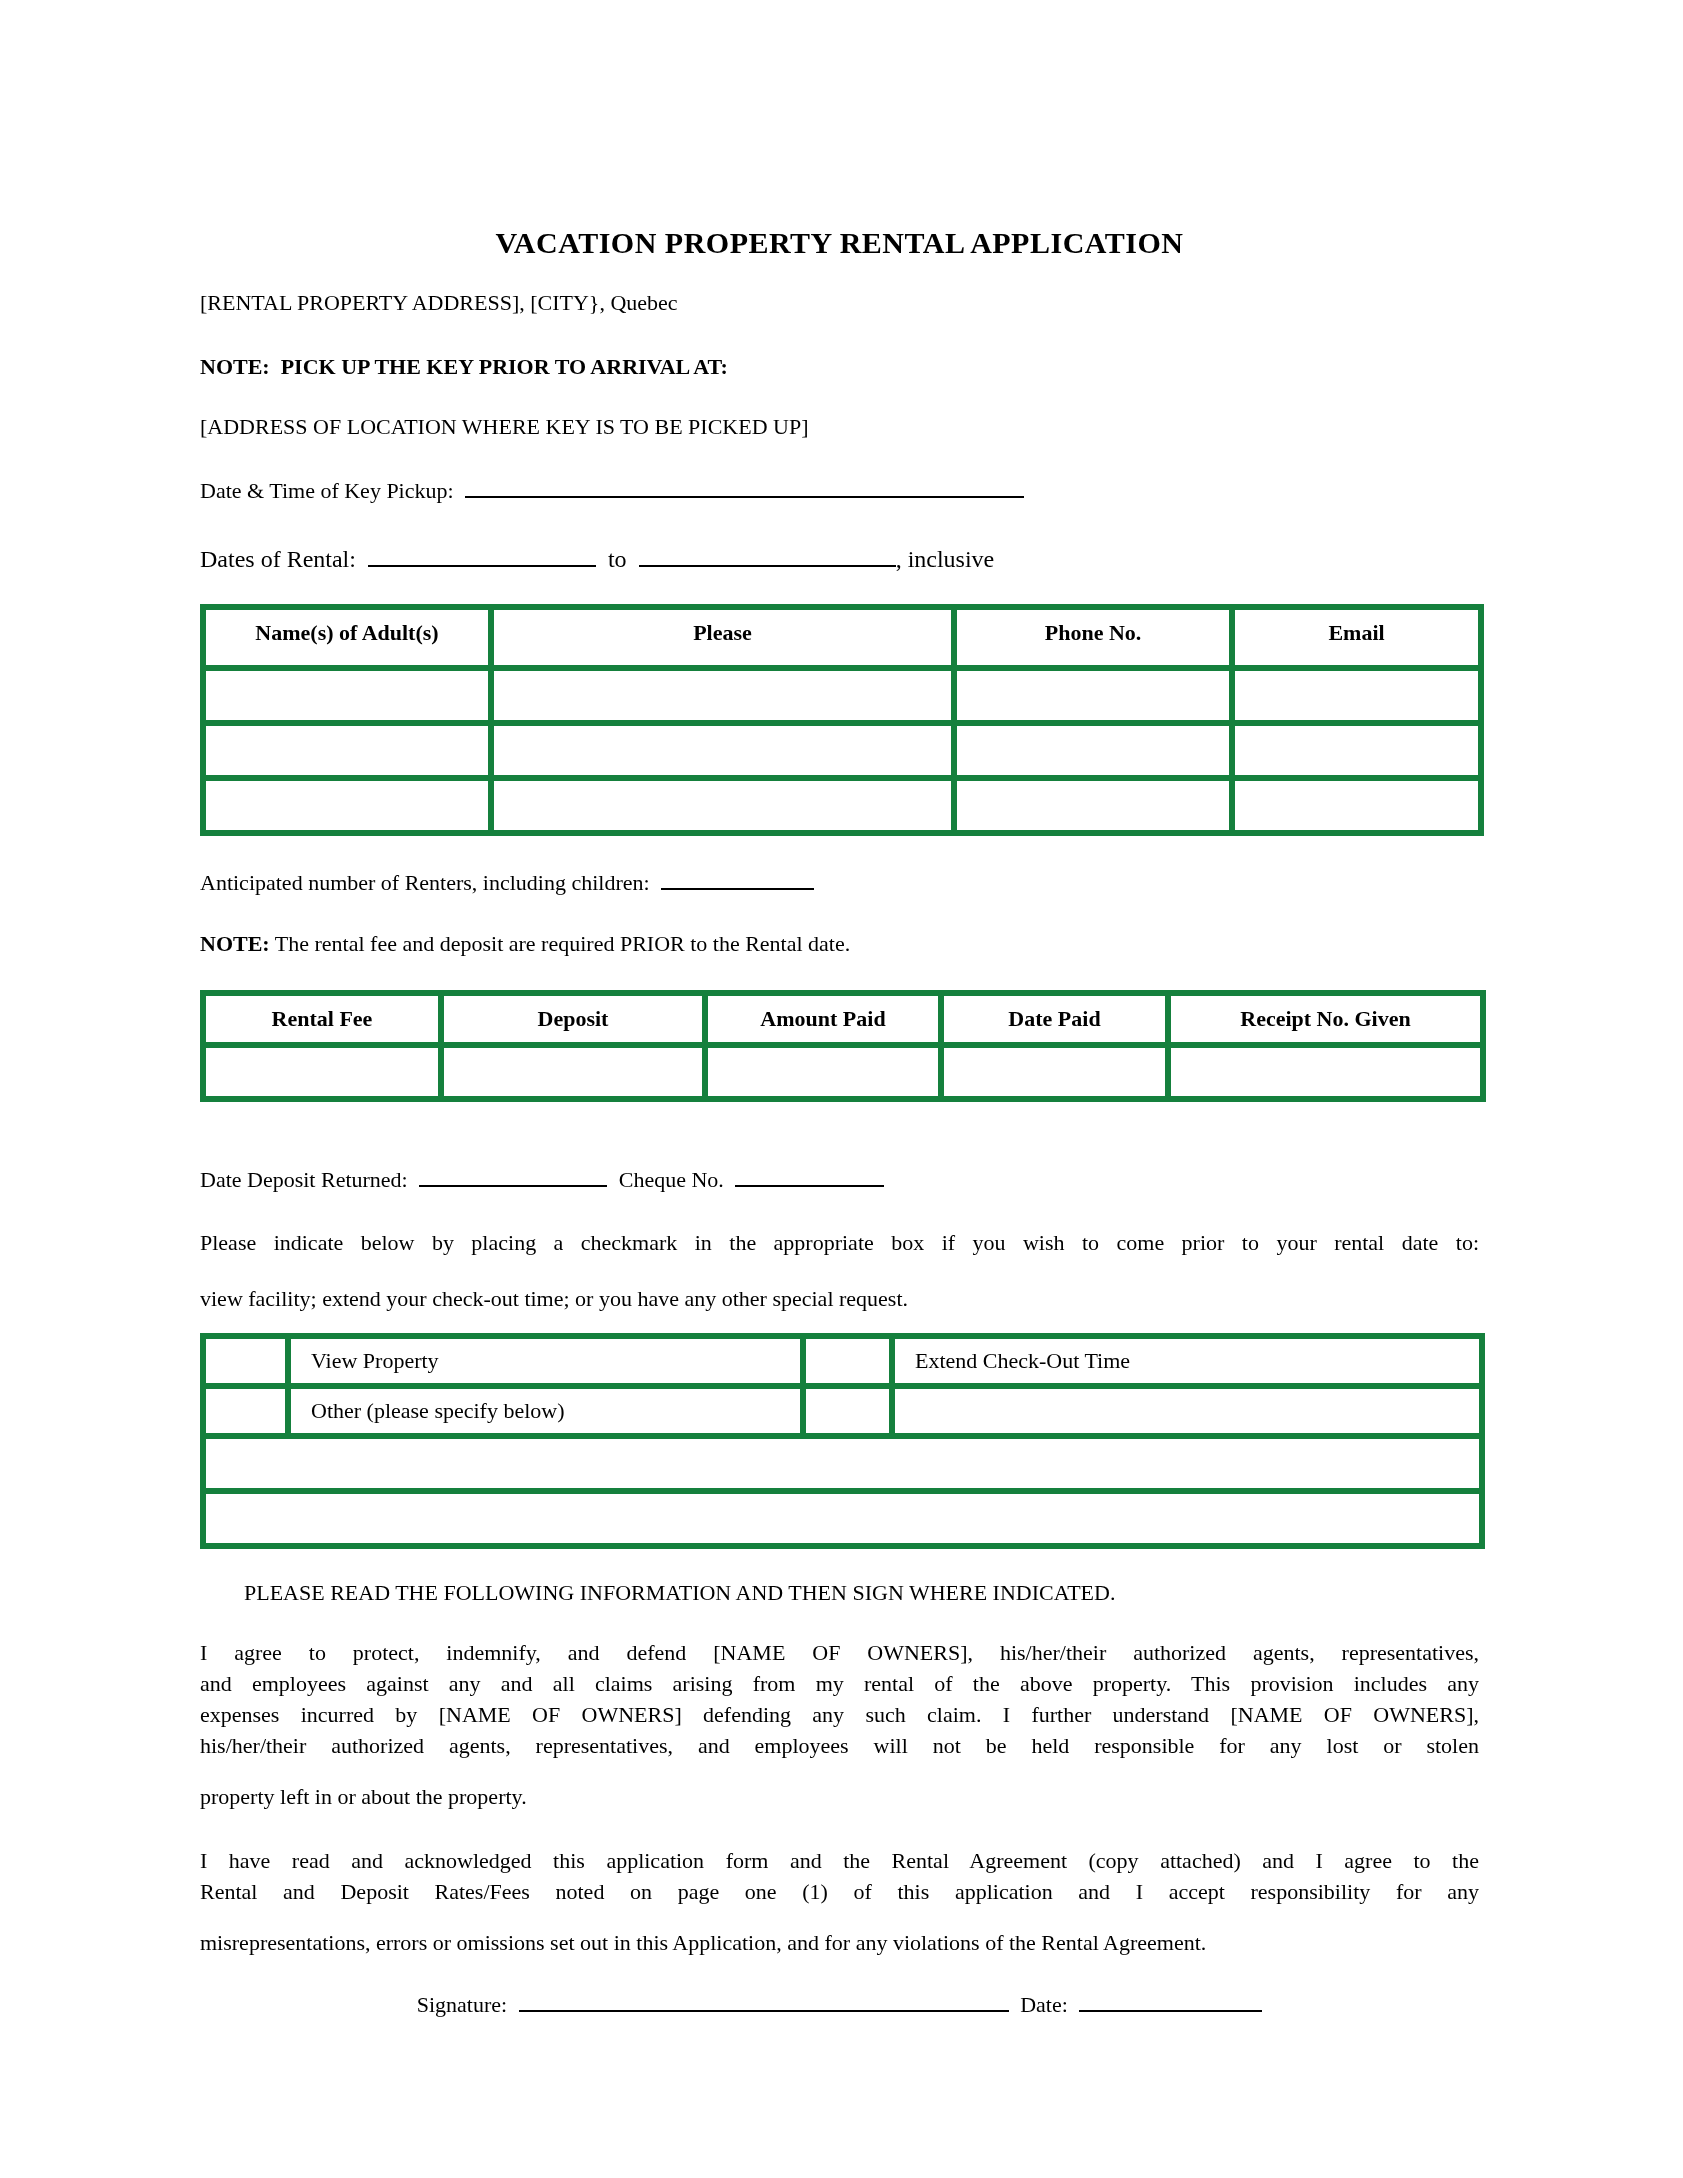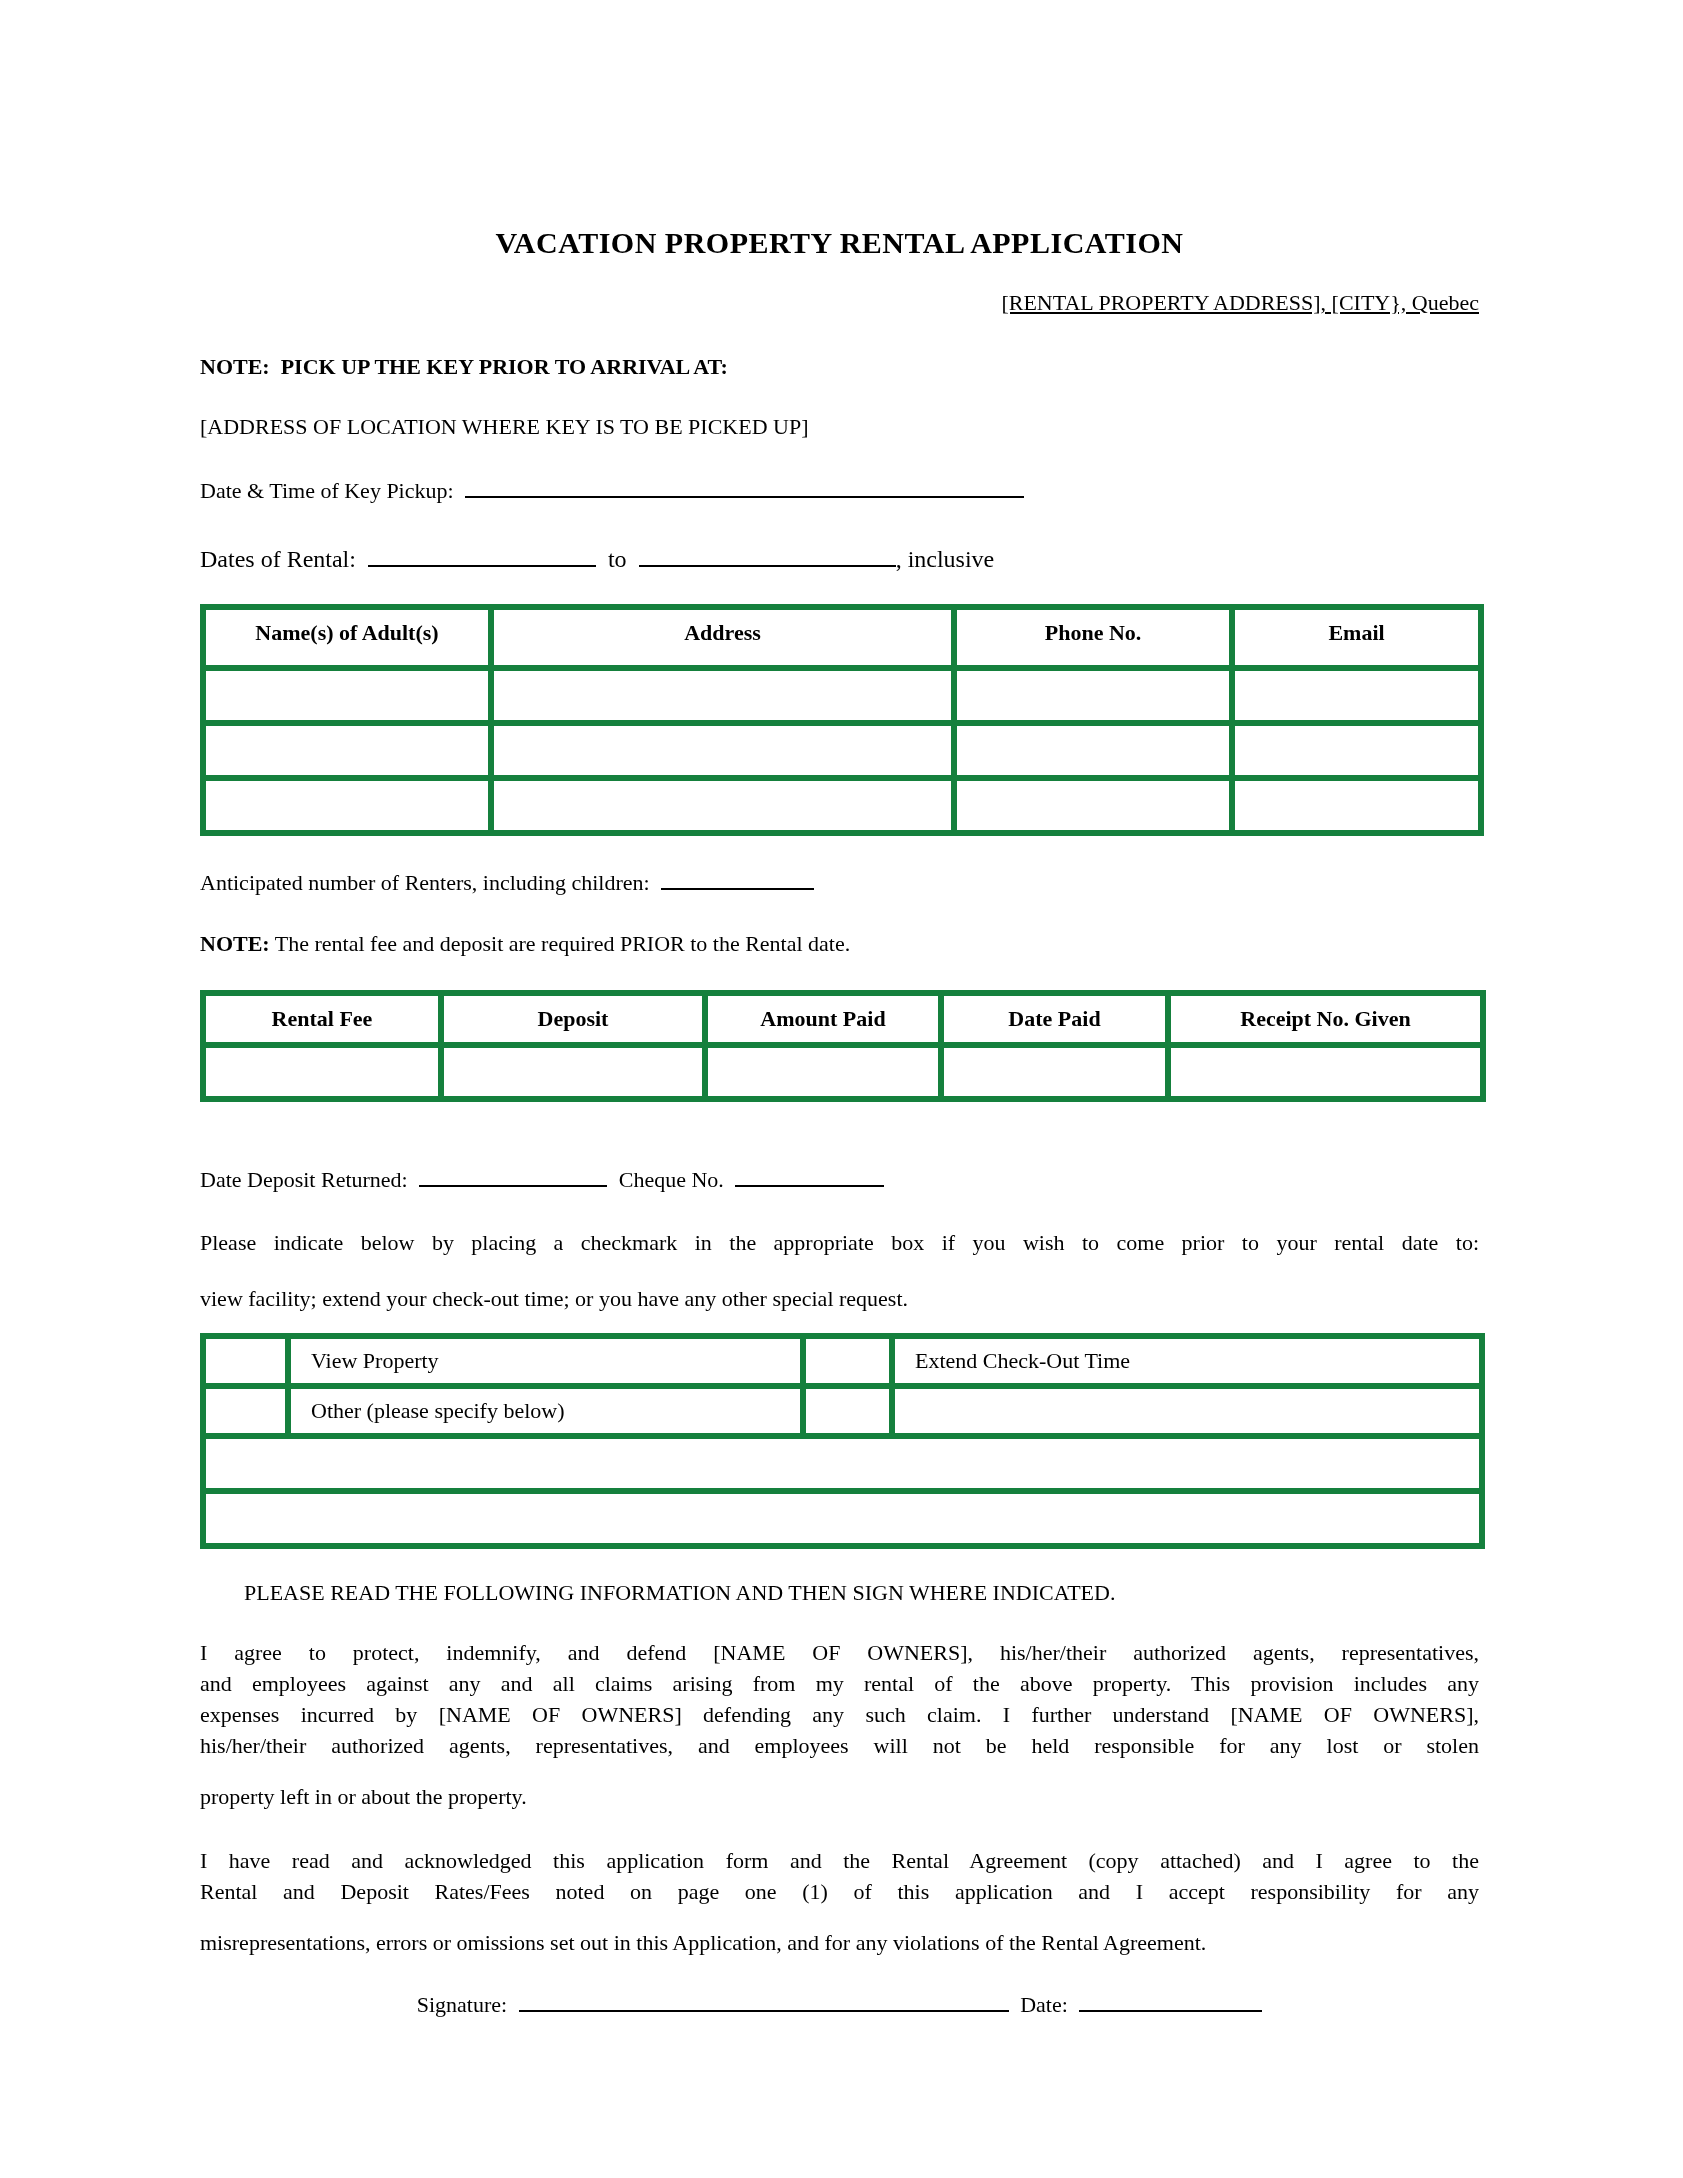--- a/index.html
+++ b/index.html
@@ -25,24 +25,23 @@
   .title {
     font-size: 30px;
     font-weight: bold;
     text-align: center;
     line-height: 34px;
     letter-spacing: 0.5px;
     margin-bottom: 30px;
   }
   .subtitle {
     font-size: 22px;
-    text-align: right;
+    text-align: left;
     line-height: 26px;
     margin-bottom: 37px;
-    text-decoration: underline;
   }
   .note-bold {
     font-weight: bold;
     line-height: 28px;
     margin-bottom: 32px;
     white-space: pre-wrap;
   }
   .plainline { line-height: 28px; margin-bottom: 35px; }
   .fieldline { line-height: 30px; margin-bottom: 37px; }
   .dates-line { font-size: 24px; line-height: 30px; margin-bottom: 30px; }
@@ -132,21 +131,21 @@
     <table class="adults-table">
       <colgroup>
         <col style="width:288px">
           <col style="width:463px">
           <col style="width:278px">
           <col style="width:249px">
       </colgroup>
       <tbody>
           <tr>
         <th>Name(s) of Adult(s)</th>
-        <th>Address</th>
+        <th>Please</th>
         <th>Phone No.</th>
         <th>Email</th>
       </tr>
       <tr>
         <td></td>
         <td></td>
         <td></td>
         <td></td>
       </tr>
       <tr>

